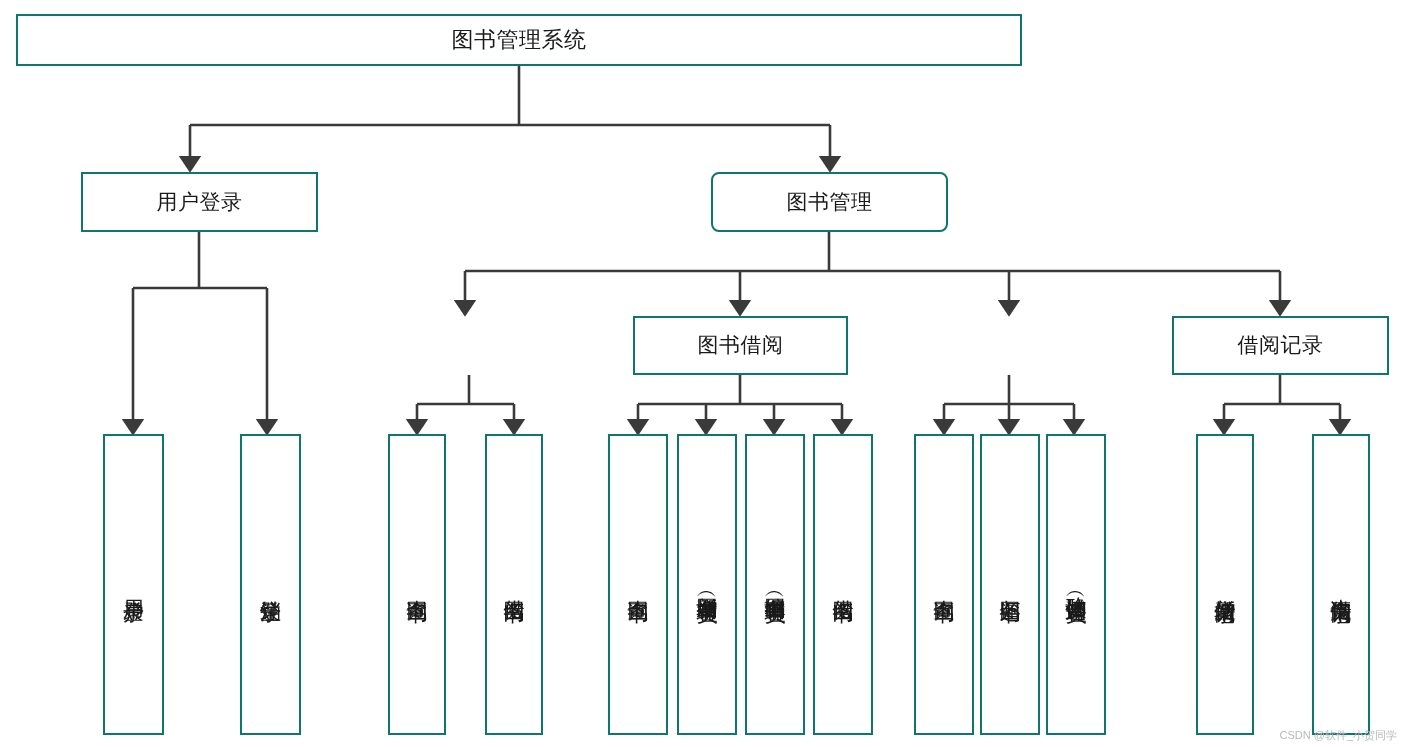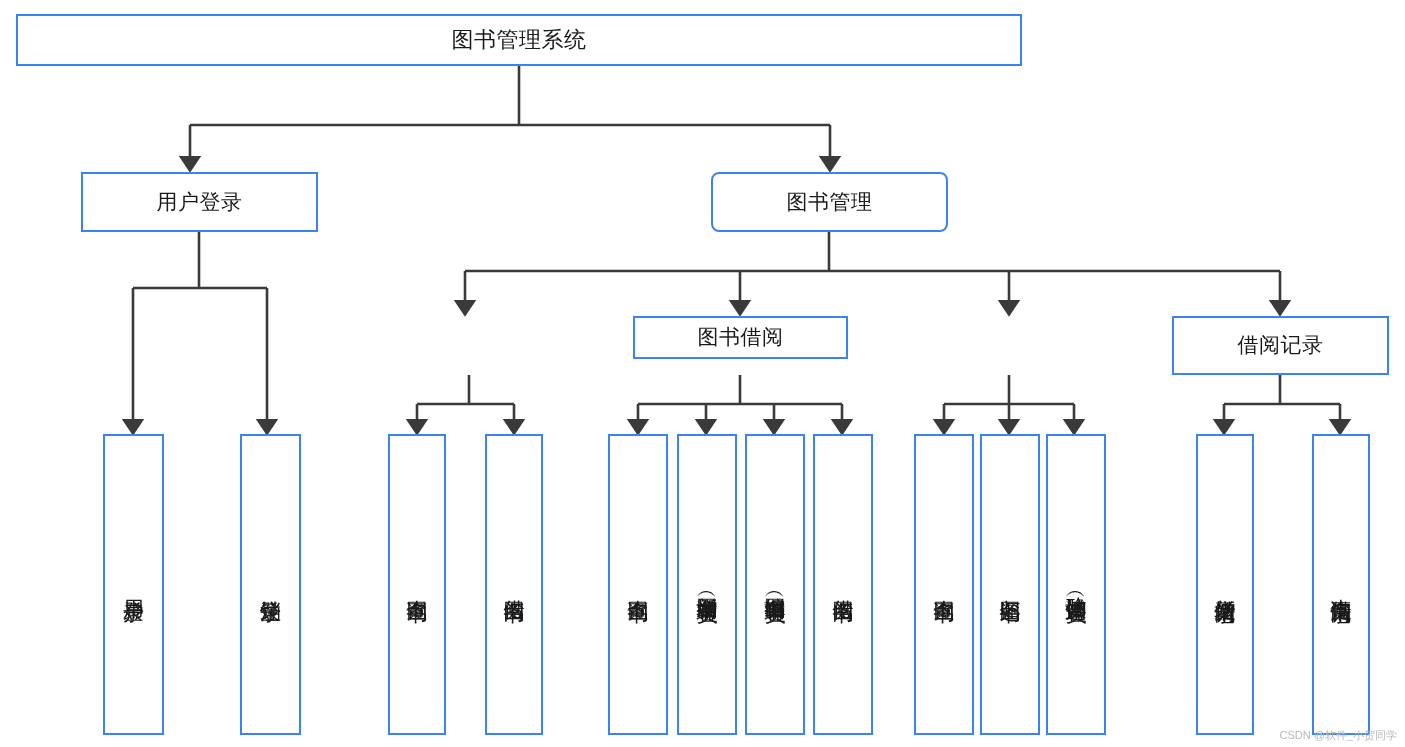--- a/index.html
+++ b/index.html
@@ -21,21 +21,21 @@
     position: absolute;
     left: 0;
     top: 0;
     width: 1405px;
     height: 747px;
     pointer-events: none;
   }
   .node {
     position: absolute;
     box-sizing: border-box;
-    border: 2px solid #3b82f6;
+    border: 2px solid #0f766e;
     background: #ffffff;
     display: flex;
     align-items: center;
     justify-content: center;
     color: #1a1a1a;
   }
   .node .label {
     display: block;
     text-align: center;
     line-height: 1.08;
@@ -132,21 +132,21 @@
     <span class="label">图书管理系统</span>
   </div>
 
   <div class="node horiz" style="left:81px; top:172px; width:237px; height:60px;">
     <span class="label">用户登录</span>
   </div>
   <div class="node horiz" style="left:711px; top:172px; width:237px; height:60px;border-radius:8px;">
     <span class="label">图书管理</span>
   </div>
 
-  <div class="node horiz" style="left:633px; top:316px; width:215px; height:43px;">
+  <div class="node horiz" style="left:633px; top:316px; width:215px; height:59px;">
     <span class="label">图书借阅</span>
   </div>
   <div class="node horiz" style="left:1172px; top:316px; width:217px; height:59px;">
     <span class="label">借阅记录</span>
   </div>
 
   <div class="node vert" style="left:103px; top:434px; width:61px; height:301px;">
     <span class="label">用户登录</span>
   </div>
   <div class="node vert" style="left:240px; top:434px; width:61px; height:301px;">

